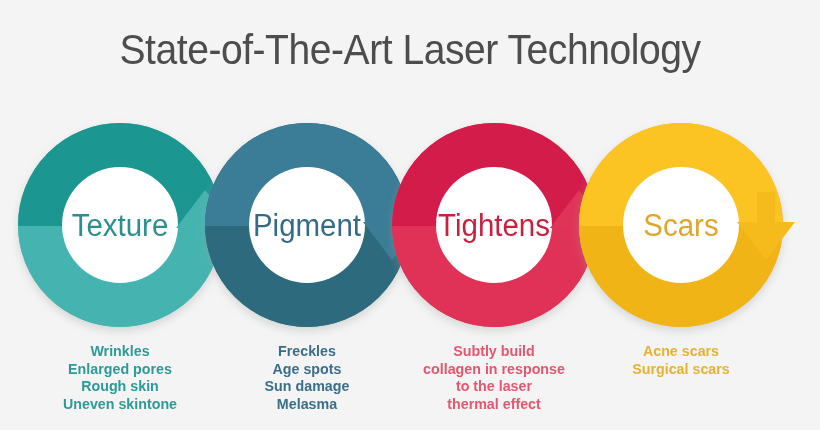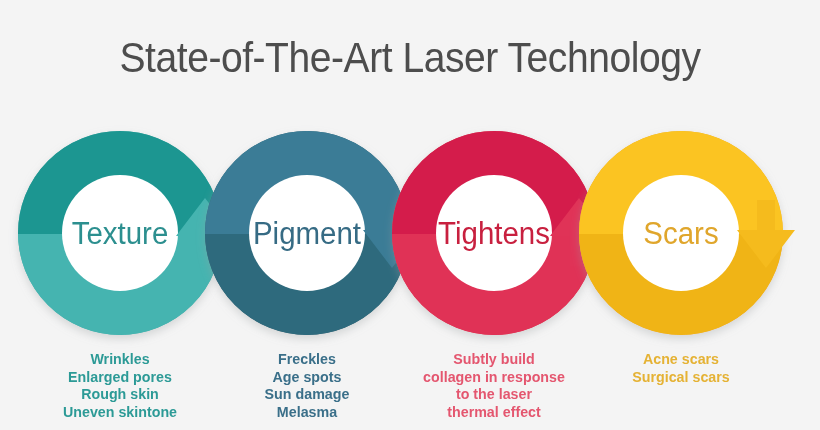--- a/index.html
+++ b/index.html
@@ -3,21 +3,21 @@
 <meta charset="utf-8">
 <style>
   html,body{margin:0;padding:0;}
   body{
     width:820px;height:430px;
     background:#f4f4f4;
     font-family:"Liberation Sans", sans-serif;
     overflow:hidden;
     position:relative;
   }
-  #stage{position:absolute;inset:0;margin-top:8px;}
+  #stage{position:absolute;inset:0;}
 
   
   .title{
     position:absolute;
     left:0;top:26px;width:820px;
     text-align:center;
     font-size:42px;
     letter-spacing:-0.5px;
     color:#4d4d4d;
     font-weight:400;

